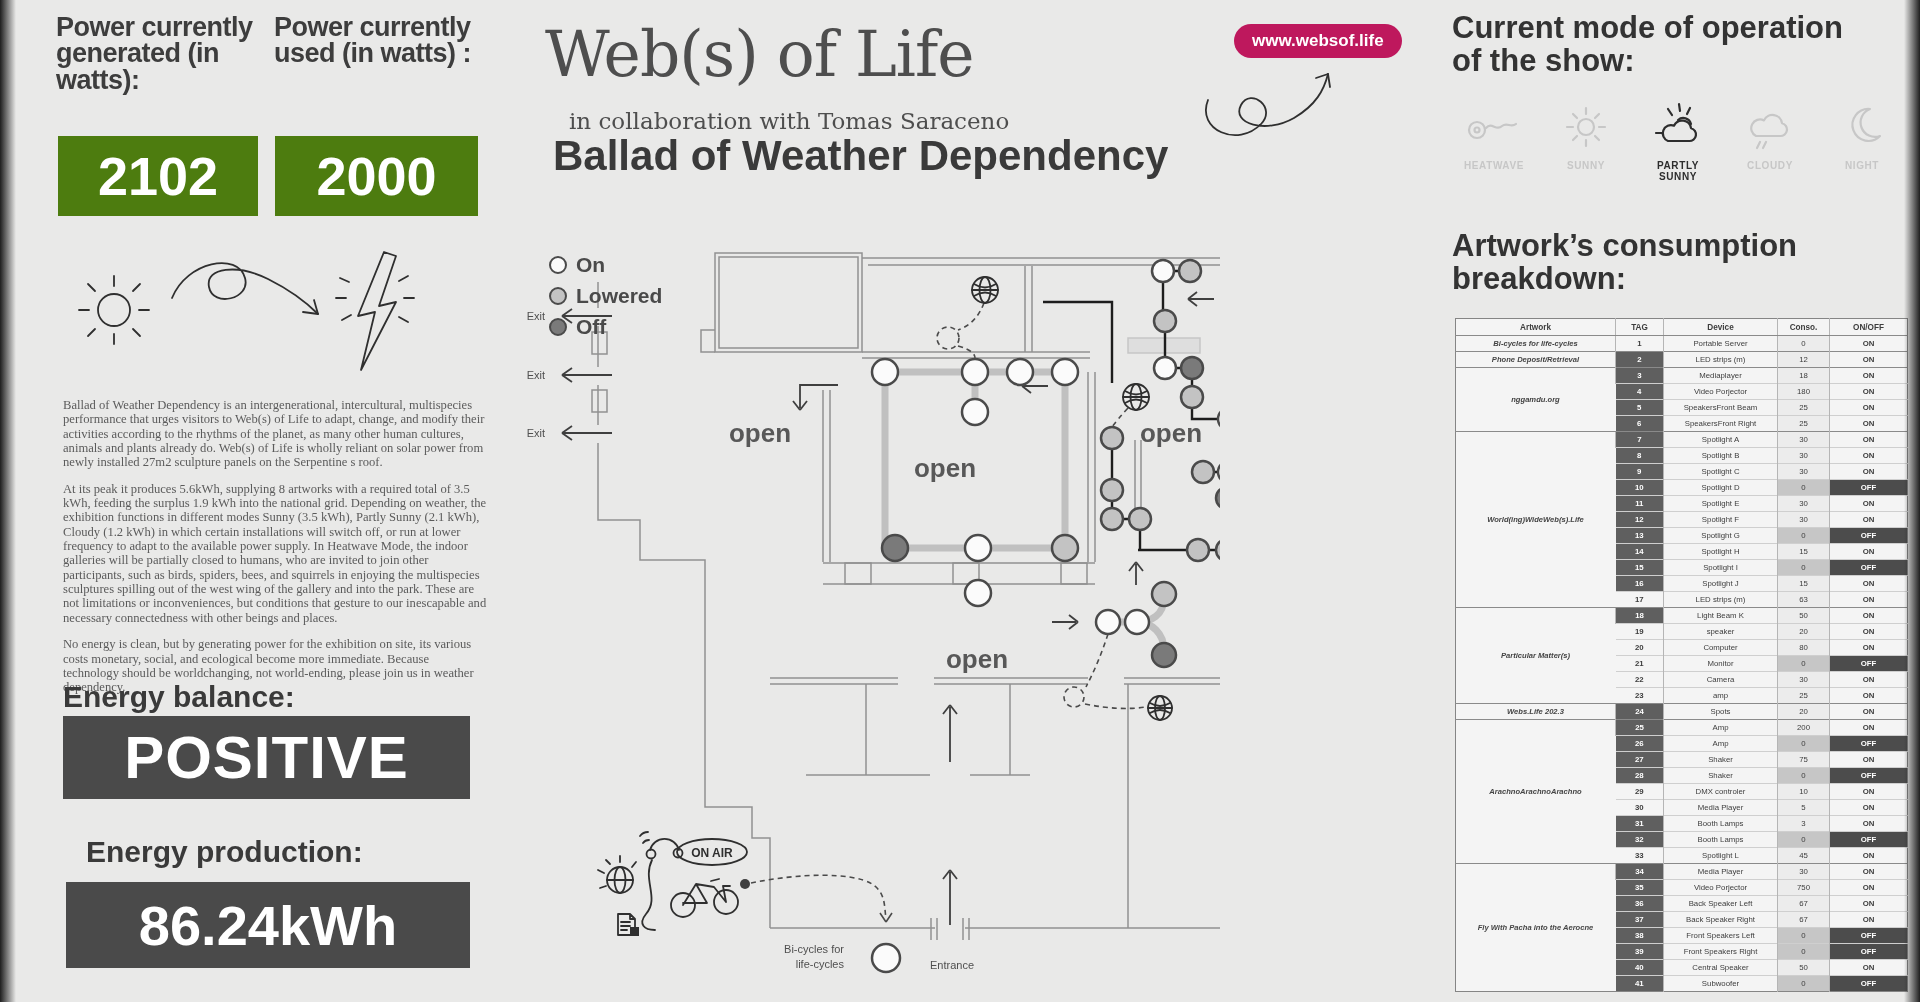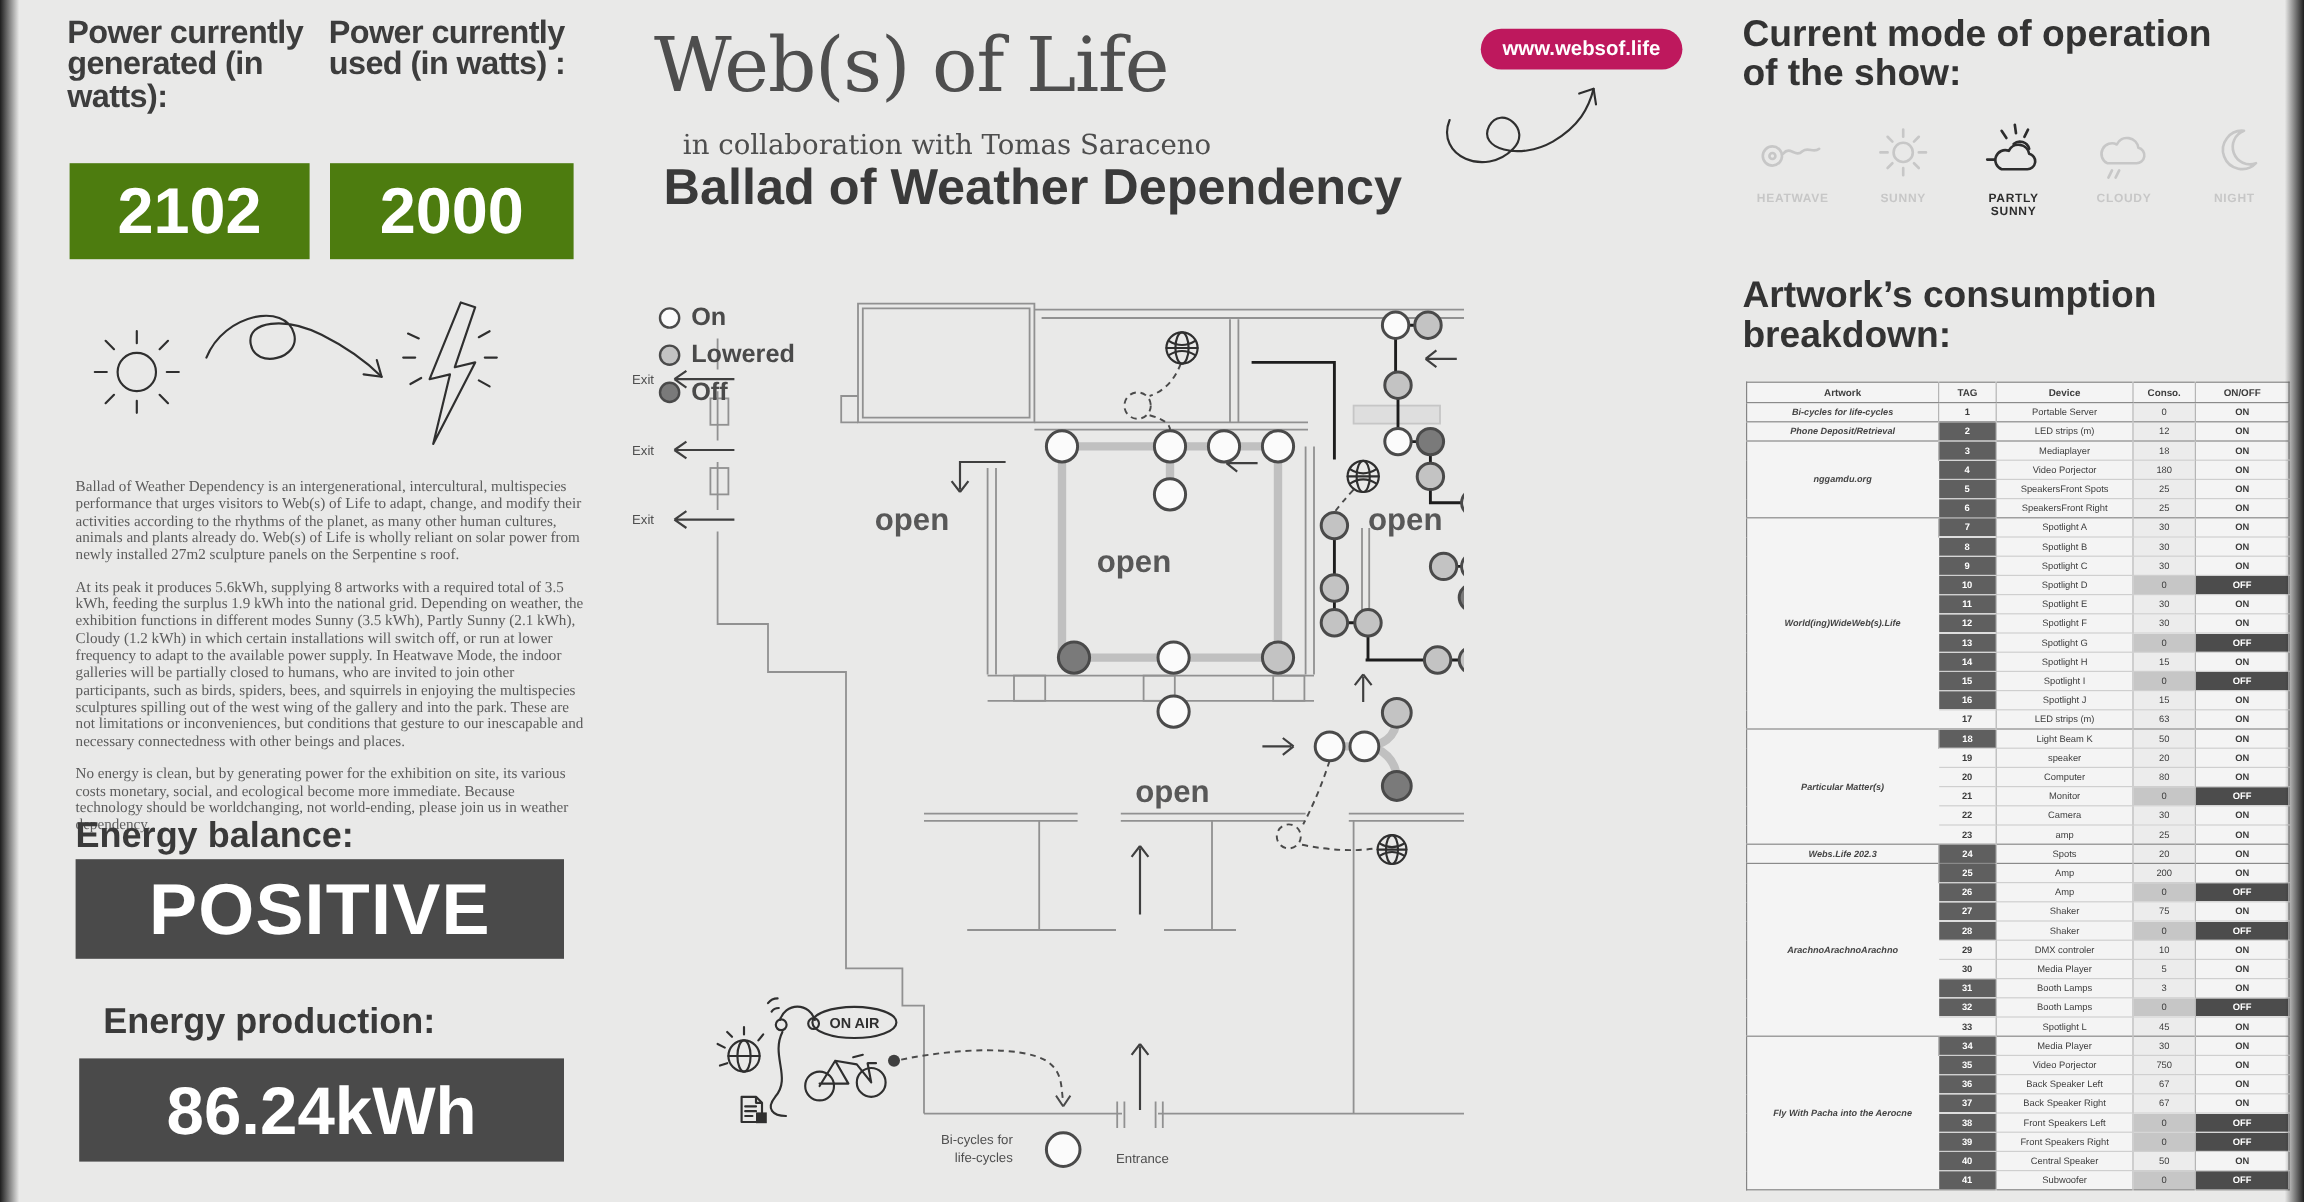--- a/index.html
+++ b/index.html
@@ -403,21 +403,21 @@
           <td class="state">ON</td>
         </tr>
         <tr>
           <td class="tag dark">4</td>
           <td class="device">Video Porjector</td>
           <td class="conso">180</td>
           <td class="state">ON</td>
         </tr>
         <tr>
           <td class="tag dark">5</td>
-          <td class="device">SpeakersFront Spots</td>
+          <td class="device">SpeakersFront Beam</td>
           <td class="conso">25</td>
           <td class="state">ON</td>
         </tr>
         <tr>
           <td class="tag dark">6</td>
           <td class="device">SpeakersFront Right</td>
           <td class="conso">25</td>
           <td class="state">ON</td>
         </tr>
         <tr class="group-start">

